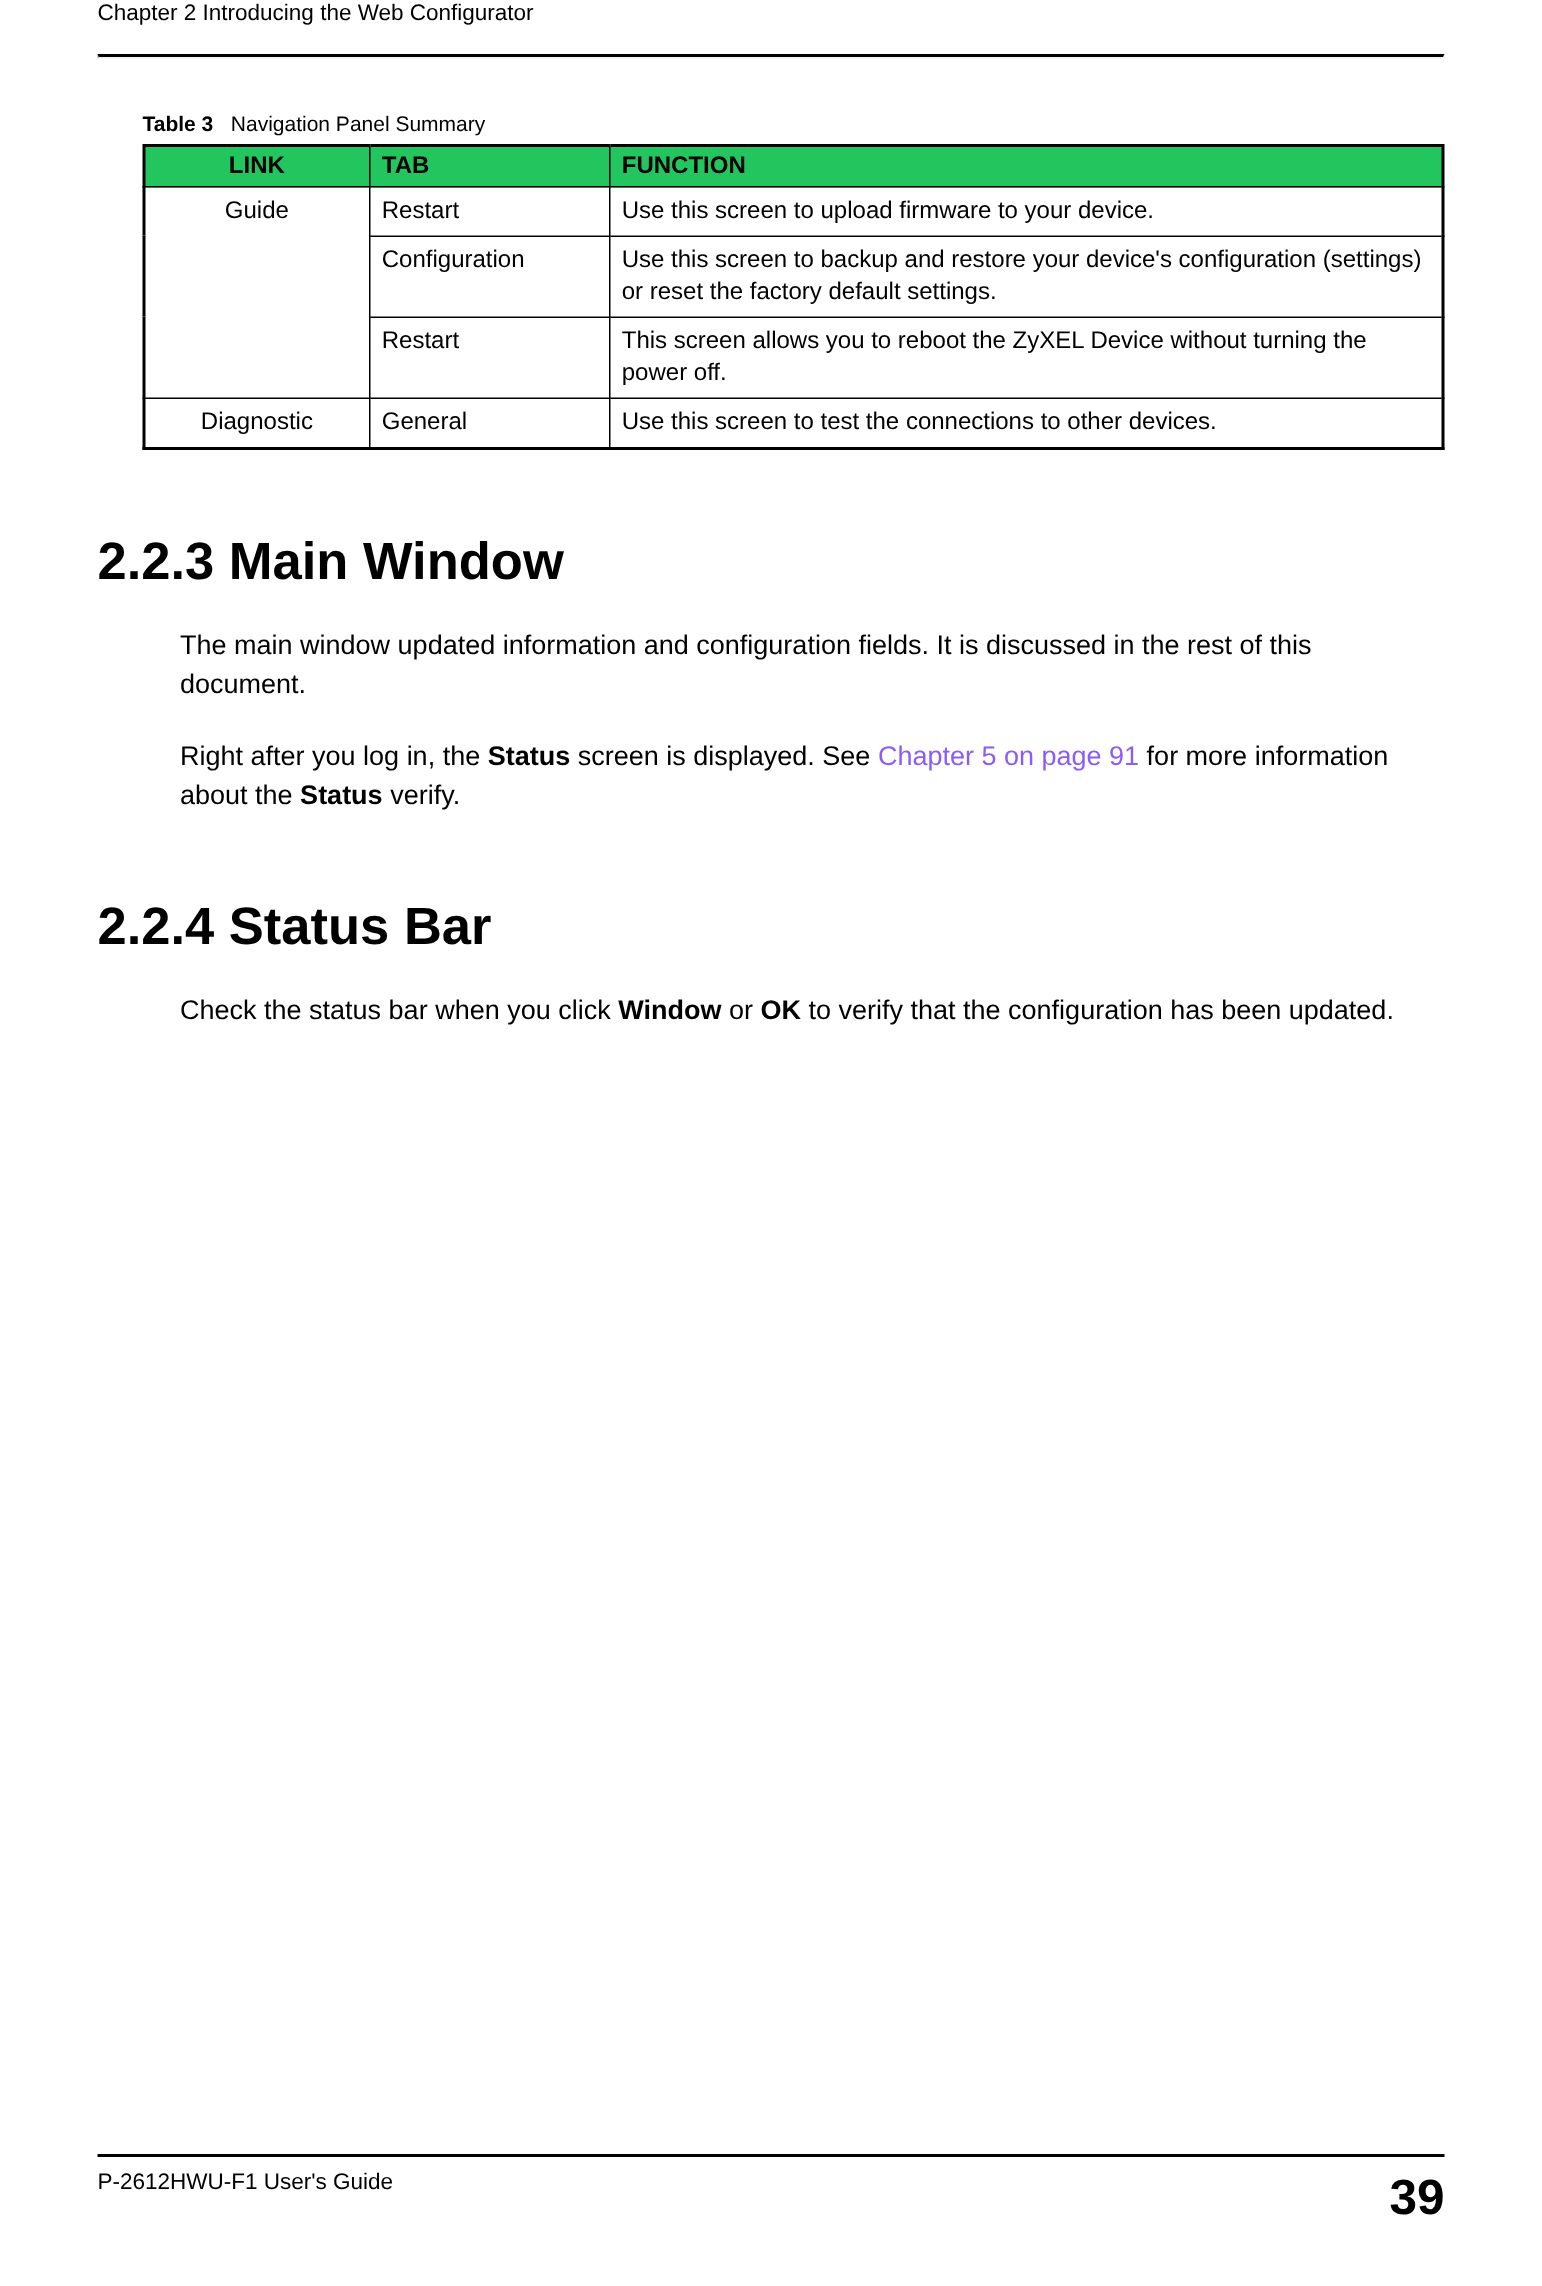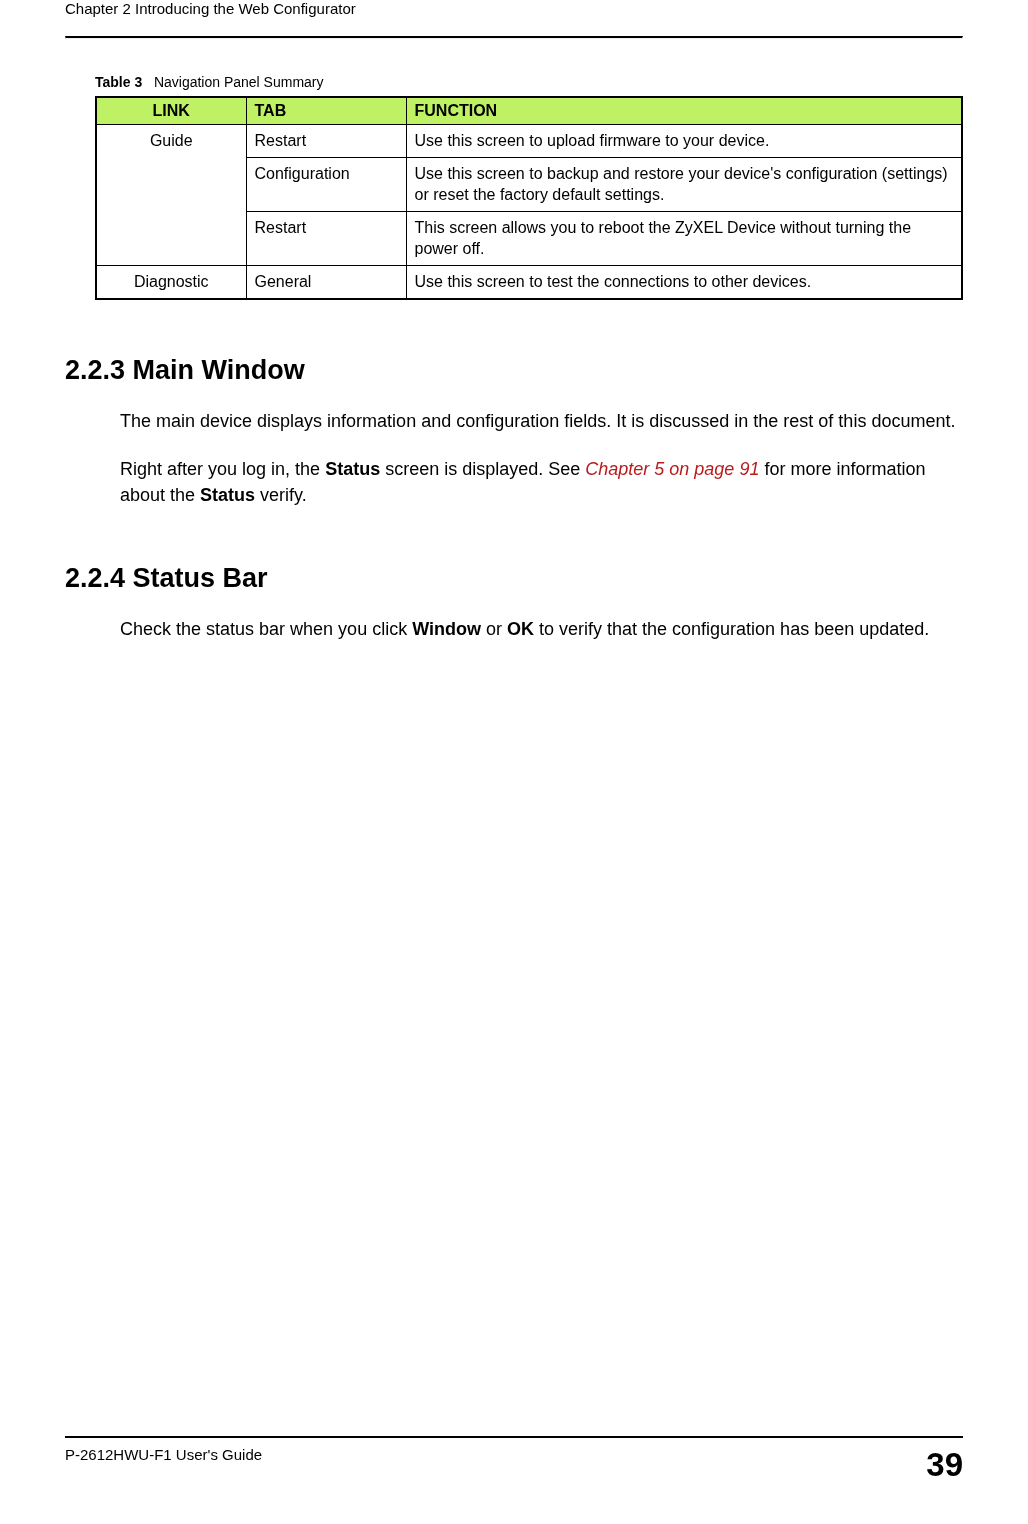--- a/index.html
+++ b/index.html
@@ -43,21 +43,21 @@
       font-weight: bold;
     }
     table.nav-table {
       width: calc(100% - 30px);
       margin-left: 30px;
       border-collapse: collapse;
       border: 2px solid #000;
       font-size: 16px;
     }
     table.nav-table th {
-      background: #bef264;
+      background: #22c55e;
       text-align: left;
       font-family: Arial, sans-serif;
       font-weight: bold;
       padding: 4px 8px;
       border: 1px solid #000;
       border-top: 2px solid #000;
     }
     table.nav-table td {
       border: 1px solid #000;
       padding: 5px 8px;
@@ -66,37 +66,36 @@
     }
     table.nav-table .col-link {
       width: 150px;
       text-align: center;
     }
     table.nav-table .col-tab {
       width: 160px;
     }
     .section-heading {
       font-family: Arial, sans-serif;
-      font-size: 27px;
+      font-size: 35px;
       font-weight: bold;
       margin-top: 55px;
       margin-bottom: 22px;
     }
     .body-text {
       font-size: 18px;
       line-height: 1.45;
       padding-left: 55px;
       margin-bottom: 22px;
     }
     .body-text .bold {
       font-weight: bold;
     }
     .link {
-      color: #b91c1c;
-      font-style: italic;
+      color: #8b5cf6;
     }
     .footer {
       position: absolute;
       bottom: 40px;
       left: 65px;
       right: 65px;
       border-top: 2px solid #000;
       padding-top: 8px;
       display: flex;
       justify-content: space-between;
@@ -153,21 +152,21 @@
         </tr>
         <tr>
           <td class="col-link">Diagnostic</td>
           <td class="col-tab">General</td>
           <td>Use this screen to test the connections to other devices.</td>
         </tr>
       </tbody>
     </table>
 
     <h2 class="section-heading">2.2.3  Main Window</h2>
-    <p class="body-text">The main device displays information and configuration fields. It is discussed in the rest of this document.</p>
+    <p class="body-text">The main window updated information and configuration fields. It is discussed in the rest of this document.</p>
     <p class="body-text">
       <span>Right after you log in, the </span><span class="bold">Status</span><span> screen is displayed. See </span><span class="link">Chapter 5 on page 91</span><span> for more information about the </span><span class="bold">Status</span><span> verify.</span>
     </p>
 
     <h2 class="section-heading">2.2.4  Status Bar</h2>
     <p class="body-text">
       <span>Check the status bar when you click </span><span class="bold">Window</span><span> or </span><span class="bold">OK</span><span> to verify that the configuration has been updated.</span>
     </p>
   </div>
 

